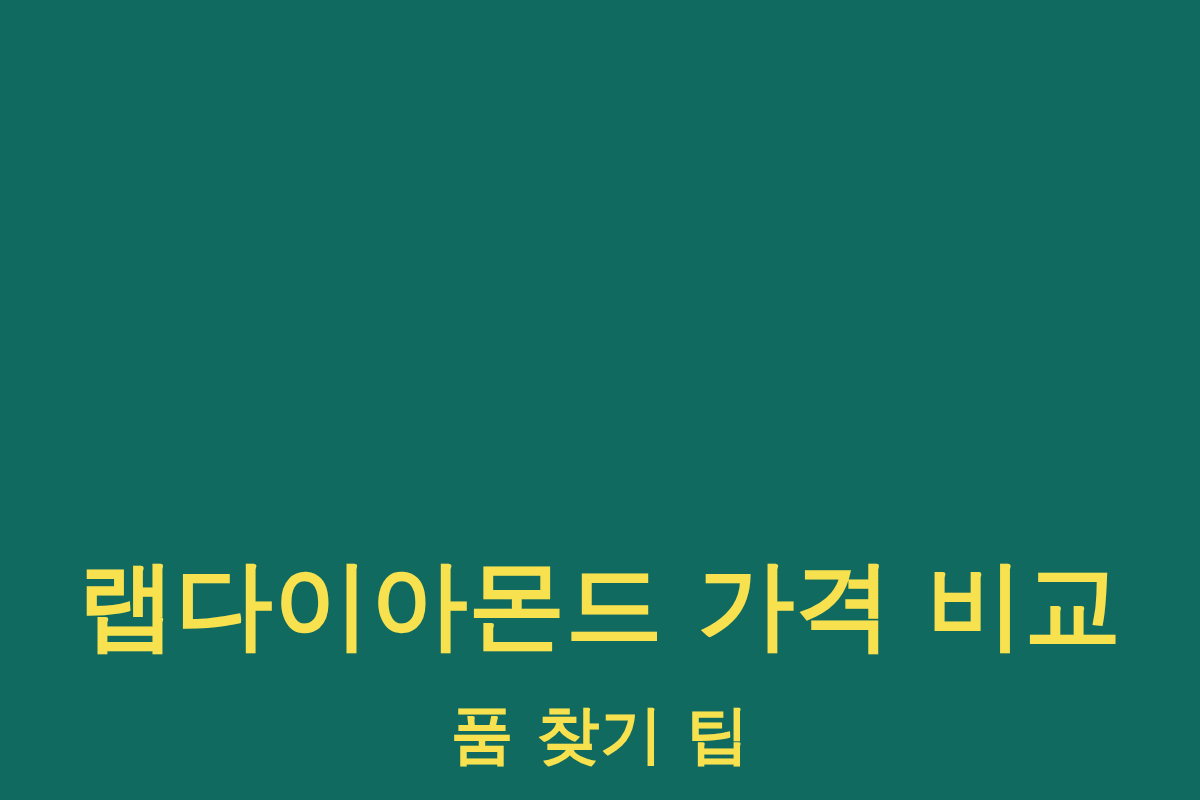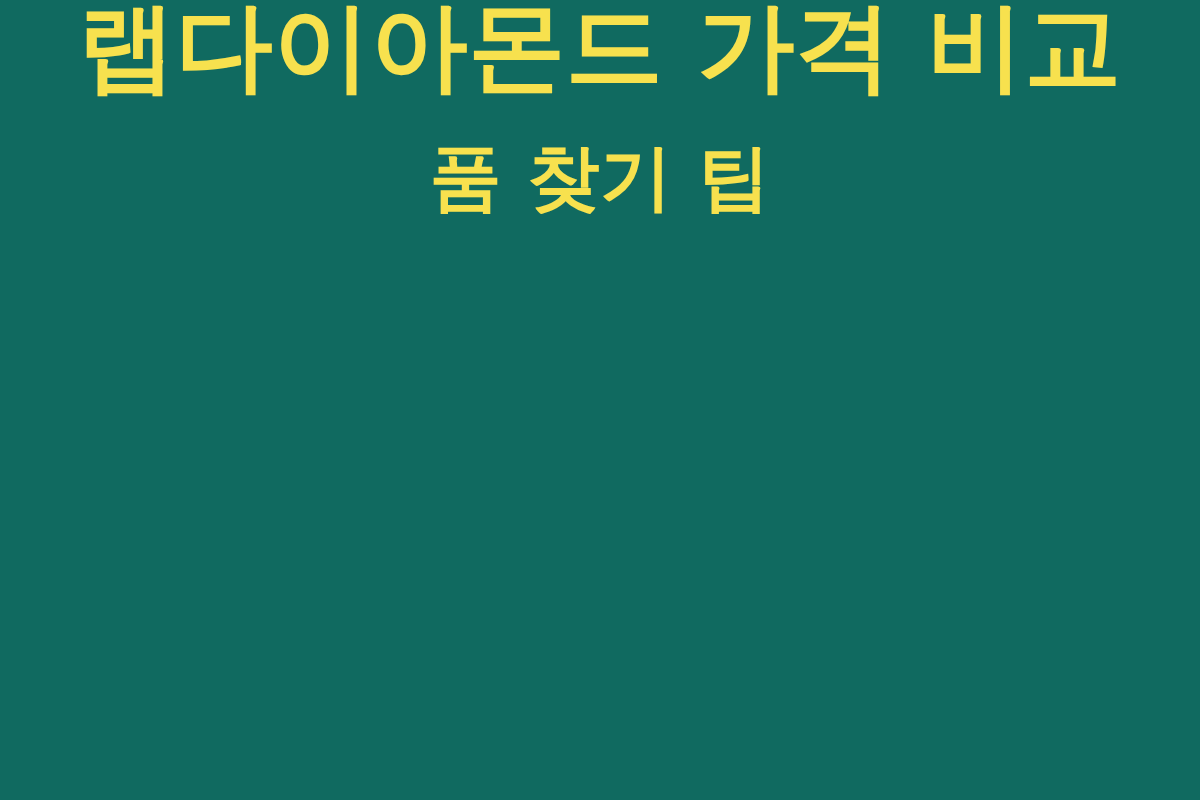--- a/index.html
+++ b/index.html
@@ -14,21 +14,21 @@
     overflow: hidden;
     font-family: "DejaVu Sans", "Liberation Sans", sans-serif;
   }
 
   #thumbnail-card {
     position: relative;
     width: 1200px;
     height: 800px;
     background-color: #106a60;
     display: flex;
-    align-items: flex-start;
+    align-items: flex-end;
     justify-content: center;
     box-sizing: border-box;
     overflow: hidden;
   }
 
   #title-block {
     width: 1100px;
     display: flex;
     flex-direction: column;
     align-items: center;
@@ -47,21 +47,21 @@
     font-size: 97px;
     line-height: 130px;
     letter-spacing: 0.5px;
     white-space: nowrap;
     text-align: center;
     -webkit-font-smoothing: antialiased;
   }
 
   .title-line.line-1 { font-size: 97px; }
   .title-line.line-2 { font-size: 97px; }
-  .title-line.line-3 { font-size: 72px; }
+  .title-line.line-3 { font-size: 63px; }
 </style>
 </head>
 <body>
 
 <div id="thumbnail-card" style="background-color: rgb(16, 106, 96);">
 
   <div id="title-block">
 
     <span class="title-line line-1" style="color: rgb(247, 225, 78);">랩다이아몬드 가격 비교</span>
 

